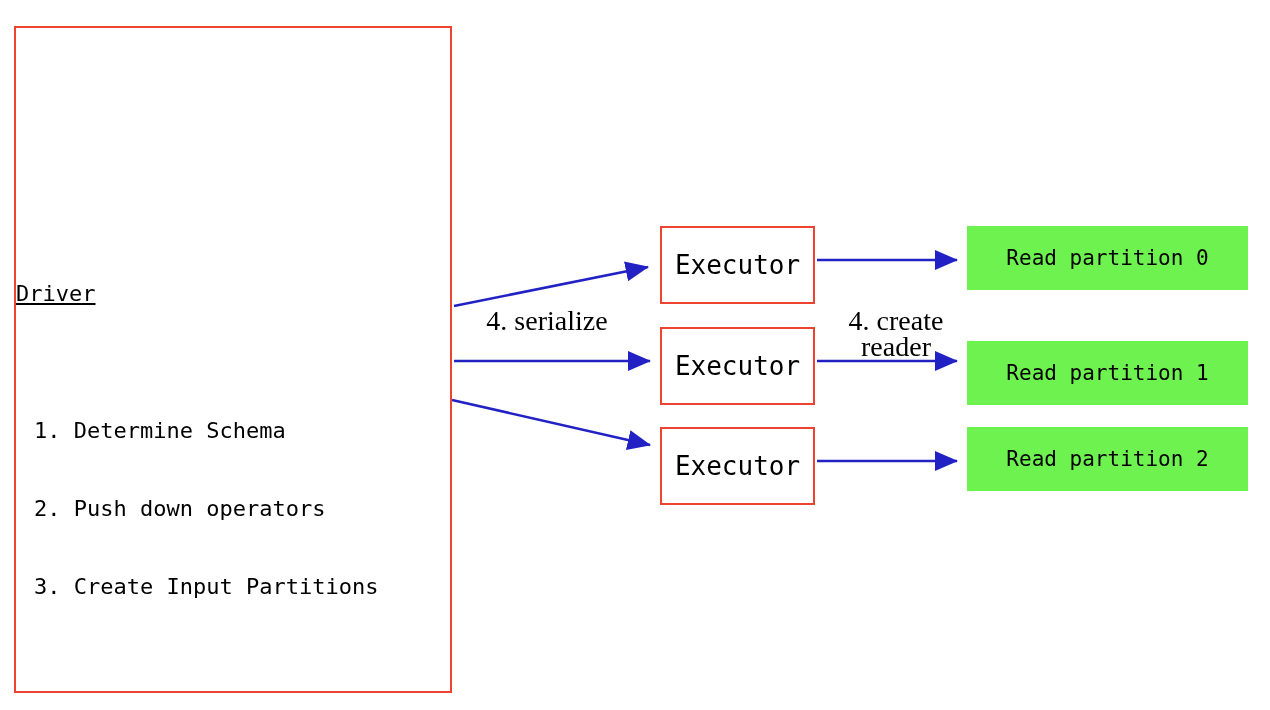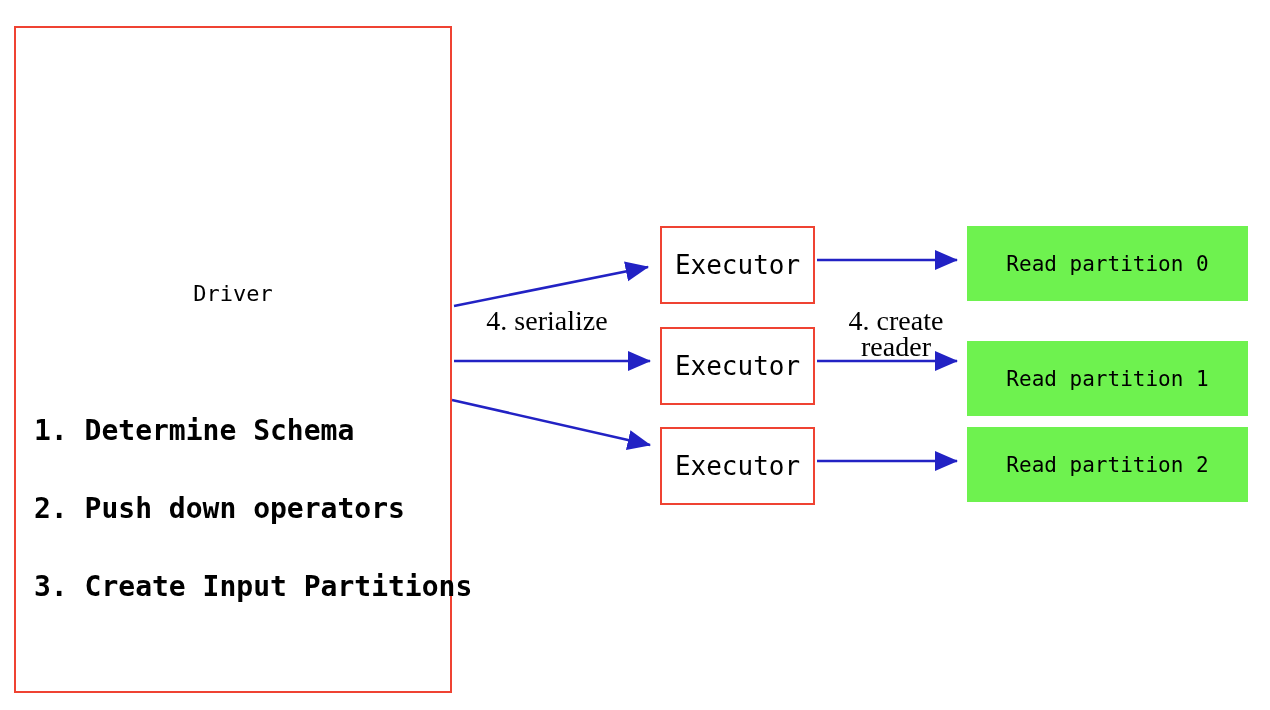--- a/index.html
+++ b/index.html
@@ -30,37 +30,36 @@
     height: 667px;
     border: 2px solid #ef4332;
     background: #ffffff;
     display: block;
   }
   .driver-title {
     position: absolute;
     left: 0;
     right: 0;
     top: 253px;
-    text-align: center;
     font-family: "DejaVu Sans Mono", "Liberation Mono", monospace;
     font-size: 22px;
     color: #000000;
     letter-spacing: 0px;
     white-space: nowrap;
+    text-decoration: underline;
   }
   .driver-steps {
     position: absolute;
     left: 18px;
     top: 338px;
     font-family: "DejaVu Sans Mono", "Liberation Mono", monospace;
-    font-size: 28px;
+    font-size: 22px;
     line-height: 26px;
     color: #000000;
     white-space: pre;
-    font-weight: bold;
   }
   .driver-steps div { white-space: pre; }
 
   
   .executor-box {
     width: 155px;
     height: 78px;
     border: 2px solid #ef4332;
     background: #ffffff;
     font-family: "DejaVu Sans Mono", "Liberation Mono", monospace;
@@ -68,21 +67,21 @@
     color: #000000;
     white-space: nowrap;
   }
   .exec-0 { left: 660px; top: 226px; }
   .exec-1 { left: 660px; top: 327px; }
   .exec-2 { left: 660px; top: 427px; }
 
   
   .partition-box {
     width: 281px;
-    height: 75px;
+    height: 64px;
     background: #6ef24f;
     border: none;
     font-family: "DejaVu Sans Mono", "Liberation Mono", monospace;
     font-size: 21px;
     color: #000000;
     white-space: nowrap;
   }
   .part-0 { left: 967px; top: 226px; }
   .part-1 { left: 967px; top: 327px; margin-top: 14px; }
   .part-2 { left: 967px; top: 427px; }

